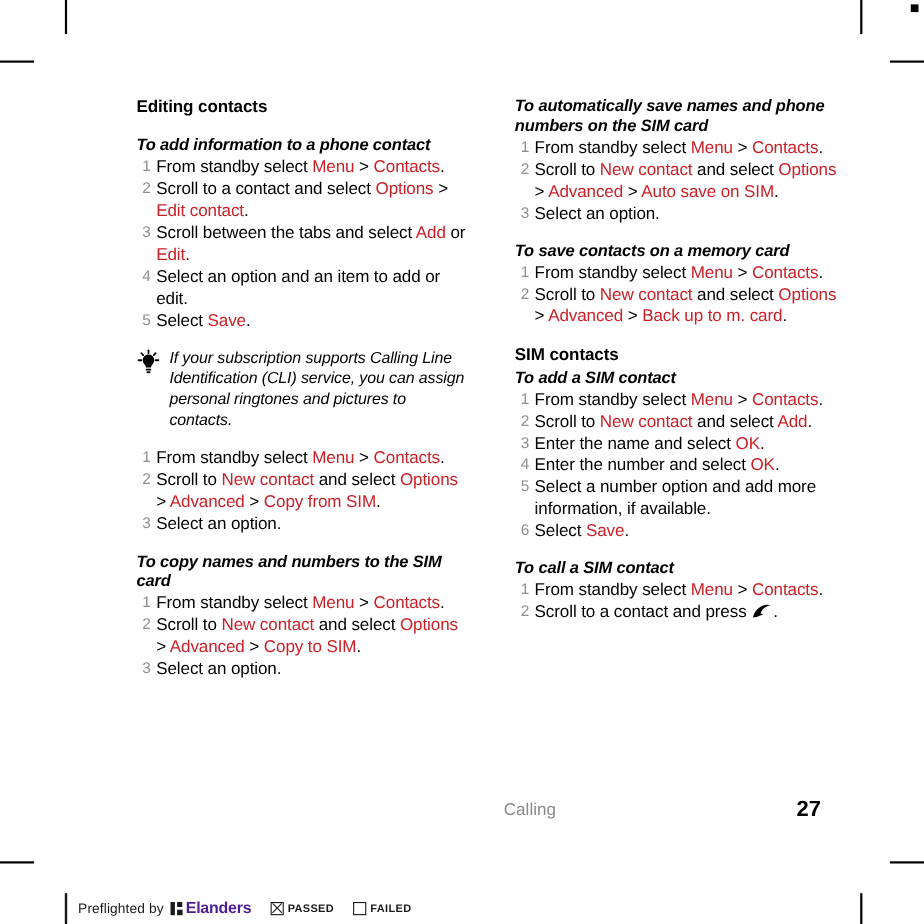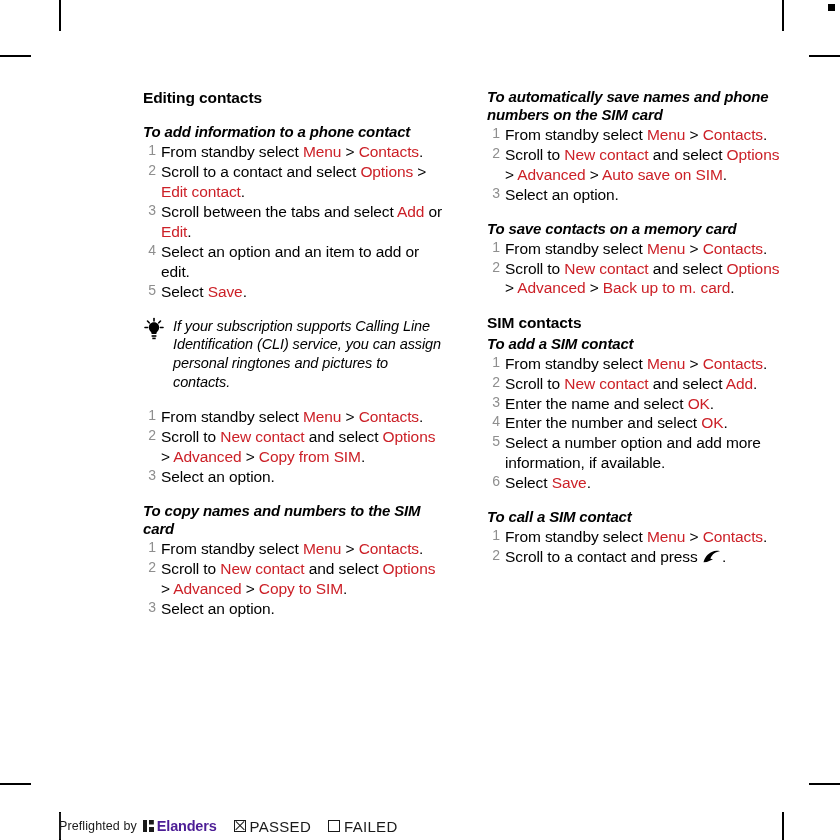--- a/index.html
+++ b/index.html
@@ -21,21 +21,21 @@
   .cm-h-tr{left:809px;top:55px;width:31px;height:1.5px;}
   .cm-h-bl{left:0;top:783px;width:31px;height:1.5px;}
   .cm-h-br{left:809px;top:783px;width:31px;height:1.5px;}
   .cm-v-bl{left:59px;top:812px;width:1.5px;height:28px;}
   .cm-v-br{left:782px;top:812px;width:1.5px;height:28px;}
   .regmark{position:absolute;left:828px;top:4px;width:7px;height:7px;background:#000;}
 
   
   .page{position:absolute;left:0;top:0;width:840px;height:780px;}
 
-  .col{position:absolute;width:300px;margin-left:19px;}
+  .col{position:absolute;width:300px;}
   .col-left{left:124px;top:88px;}
   .col-right{left:468px;top:88px;}
 
   h2.section-head{
     font-size:15.5px;font-weight:bold;margin:0 0 16px 0;line-height:1.25;
     letter-spacing:-0.1px;
   }
   h3.task-head{
     font-size:15px;font-weight:bold;font-style:italic;margin:0 0 1px 0;
     line-height:1.2;letter-spacing:-0.15px;
@@ -67,36 +67,36 @@
 
   .handset{display:inline-block;vertical-align:-2px;}
 
   
   .footer{position:absolute;left:458px;top:728px;width:300px;}
   .foot-sec{color:#8a8a8a;font-size:15.5px;display:inline-block;}
   .foot-page{color:#000;font-size:20px;font-weight:bold;position:absolute;left:266px;top:-3px;}
 
   
   .preflight{position:absolute;left:59px;top:812px;height:28px;
-    display:flex;align-items:center;padding-left:0;justify-content:flex-end;}
+    display:flex;align-items:center;padding-left:12px;justify-content:flex-end;}
   .preflight .divider{position:absolute;left:0;top:1px;width:1.6px;height:26px;background:#1a1a1a;}
   .pf-text{font-size:12.5px;color:#1a1a1a;letter-spacing:0.1px;}
   .pf-logo-mark{display:inline-block;width:11px;height:12px;position:relative;margin:0 3px 0 6px;vertical-align:-1px;}
   .pf-logo-mark .p1{position:absolute;left:0;top:0;width:4.5px;height:12px;background:#1a1a1a;}
   .pf-logo-mark .p2{position:absolute;left:6px;top:0;width:5px;height:4.5px;background:#1a1a1a;
      clip-path:polygon(0 0,100% 0,100% 100%,0 100%);}
   .pf-logo-mark .p3{position:absolute;left:6px;top:6.5px;width:5px;height:5.5px;background:#1a1a1a;}
   .pf-logo-text{font-size:14.5px;font-weight:bold;color:#4c1d95;letter-spacing:-0.2px;}
   .pf-check{display:inline-flex;align-items:center;margin-left:17px;}
   .pf-box{width:10px;height:10px;border:1.4px solid #1a1a1a;position:relative;margin-right:4px;}
   .pf-box.checked::before,.pf-box.checked::after{
     content:"";position:absolute;left:-1px;top:4px;width:12px;height:1.3px;background:#1a1a1a;}
   .pf-box.checked::before{transform:rotate(45deg);}
   .pf-box.checked::after{transform:rotate(-45deg);}
-  .pf-label{font-size:15px;font-weight:normal;color:#1a1a1a;letter-spacing:0.3px;}
+  .pf-label{font-size:10px;font-weight:bold;color:#1a1a1a;letter-spacing:0.3px;}
 </style>
 </head>
 <body>
 
 <div class="cropmark cm-v-tl"></div>
 <div class="cropmark cm-v-tr"></div>
 <div class="cropmark cm-h-tl"></div>
 <div class="cropmark cm-h-tr"></div>
 <div class="cropmark cm-h-bl"></div>
 <div class="cropmark cm-h-br"></div>
@@ -185,20 +185,24 @@
         <h3 class="task-head">To call a SIM contact</h3>
         <ol class="steps">
           <li><span>From standby select </span><span class="ui">Menu</span><span> &gt; </span><span class="ui">Contacts</span><span>.</span></li>
           <li><span>Scroll to a contact and press </span><svg class="handset" width="20" height="14" viewBox="0 0 20 14" aria-hidden="true">
               <path d="M1.5 12.3c1.1-4.8 4.2-8.6 8.3-10.4 2.6-1.2 5.6-1.4 8.2-.6-2.1.2-4 .9-5.6 2-1.9 1.3-3.3 3.2-4 5.5l2.6.5-6.1 2.7L1.5 12.3z" fill="#000"></path>
             </svg><span>.</span></li>
         </ol>
       </div>
   </div>
 
+  <div class="footer">
+    <span class="foot-sec">Calling</span>
+    <span class="foot-page">27</span>
+  </div>
 </div>
 
 <div class="preflight">
   <span class="divider"></span>
   <span class="pf-text">Preflighted by</span>
   <span class="pf-logo-mark">
     <span class="p1"></span>
       <span class="p2"></span>
       <span class="p3"></span>
   </span>

